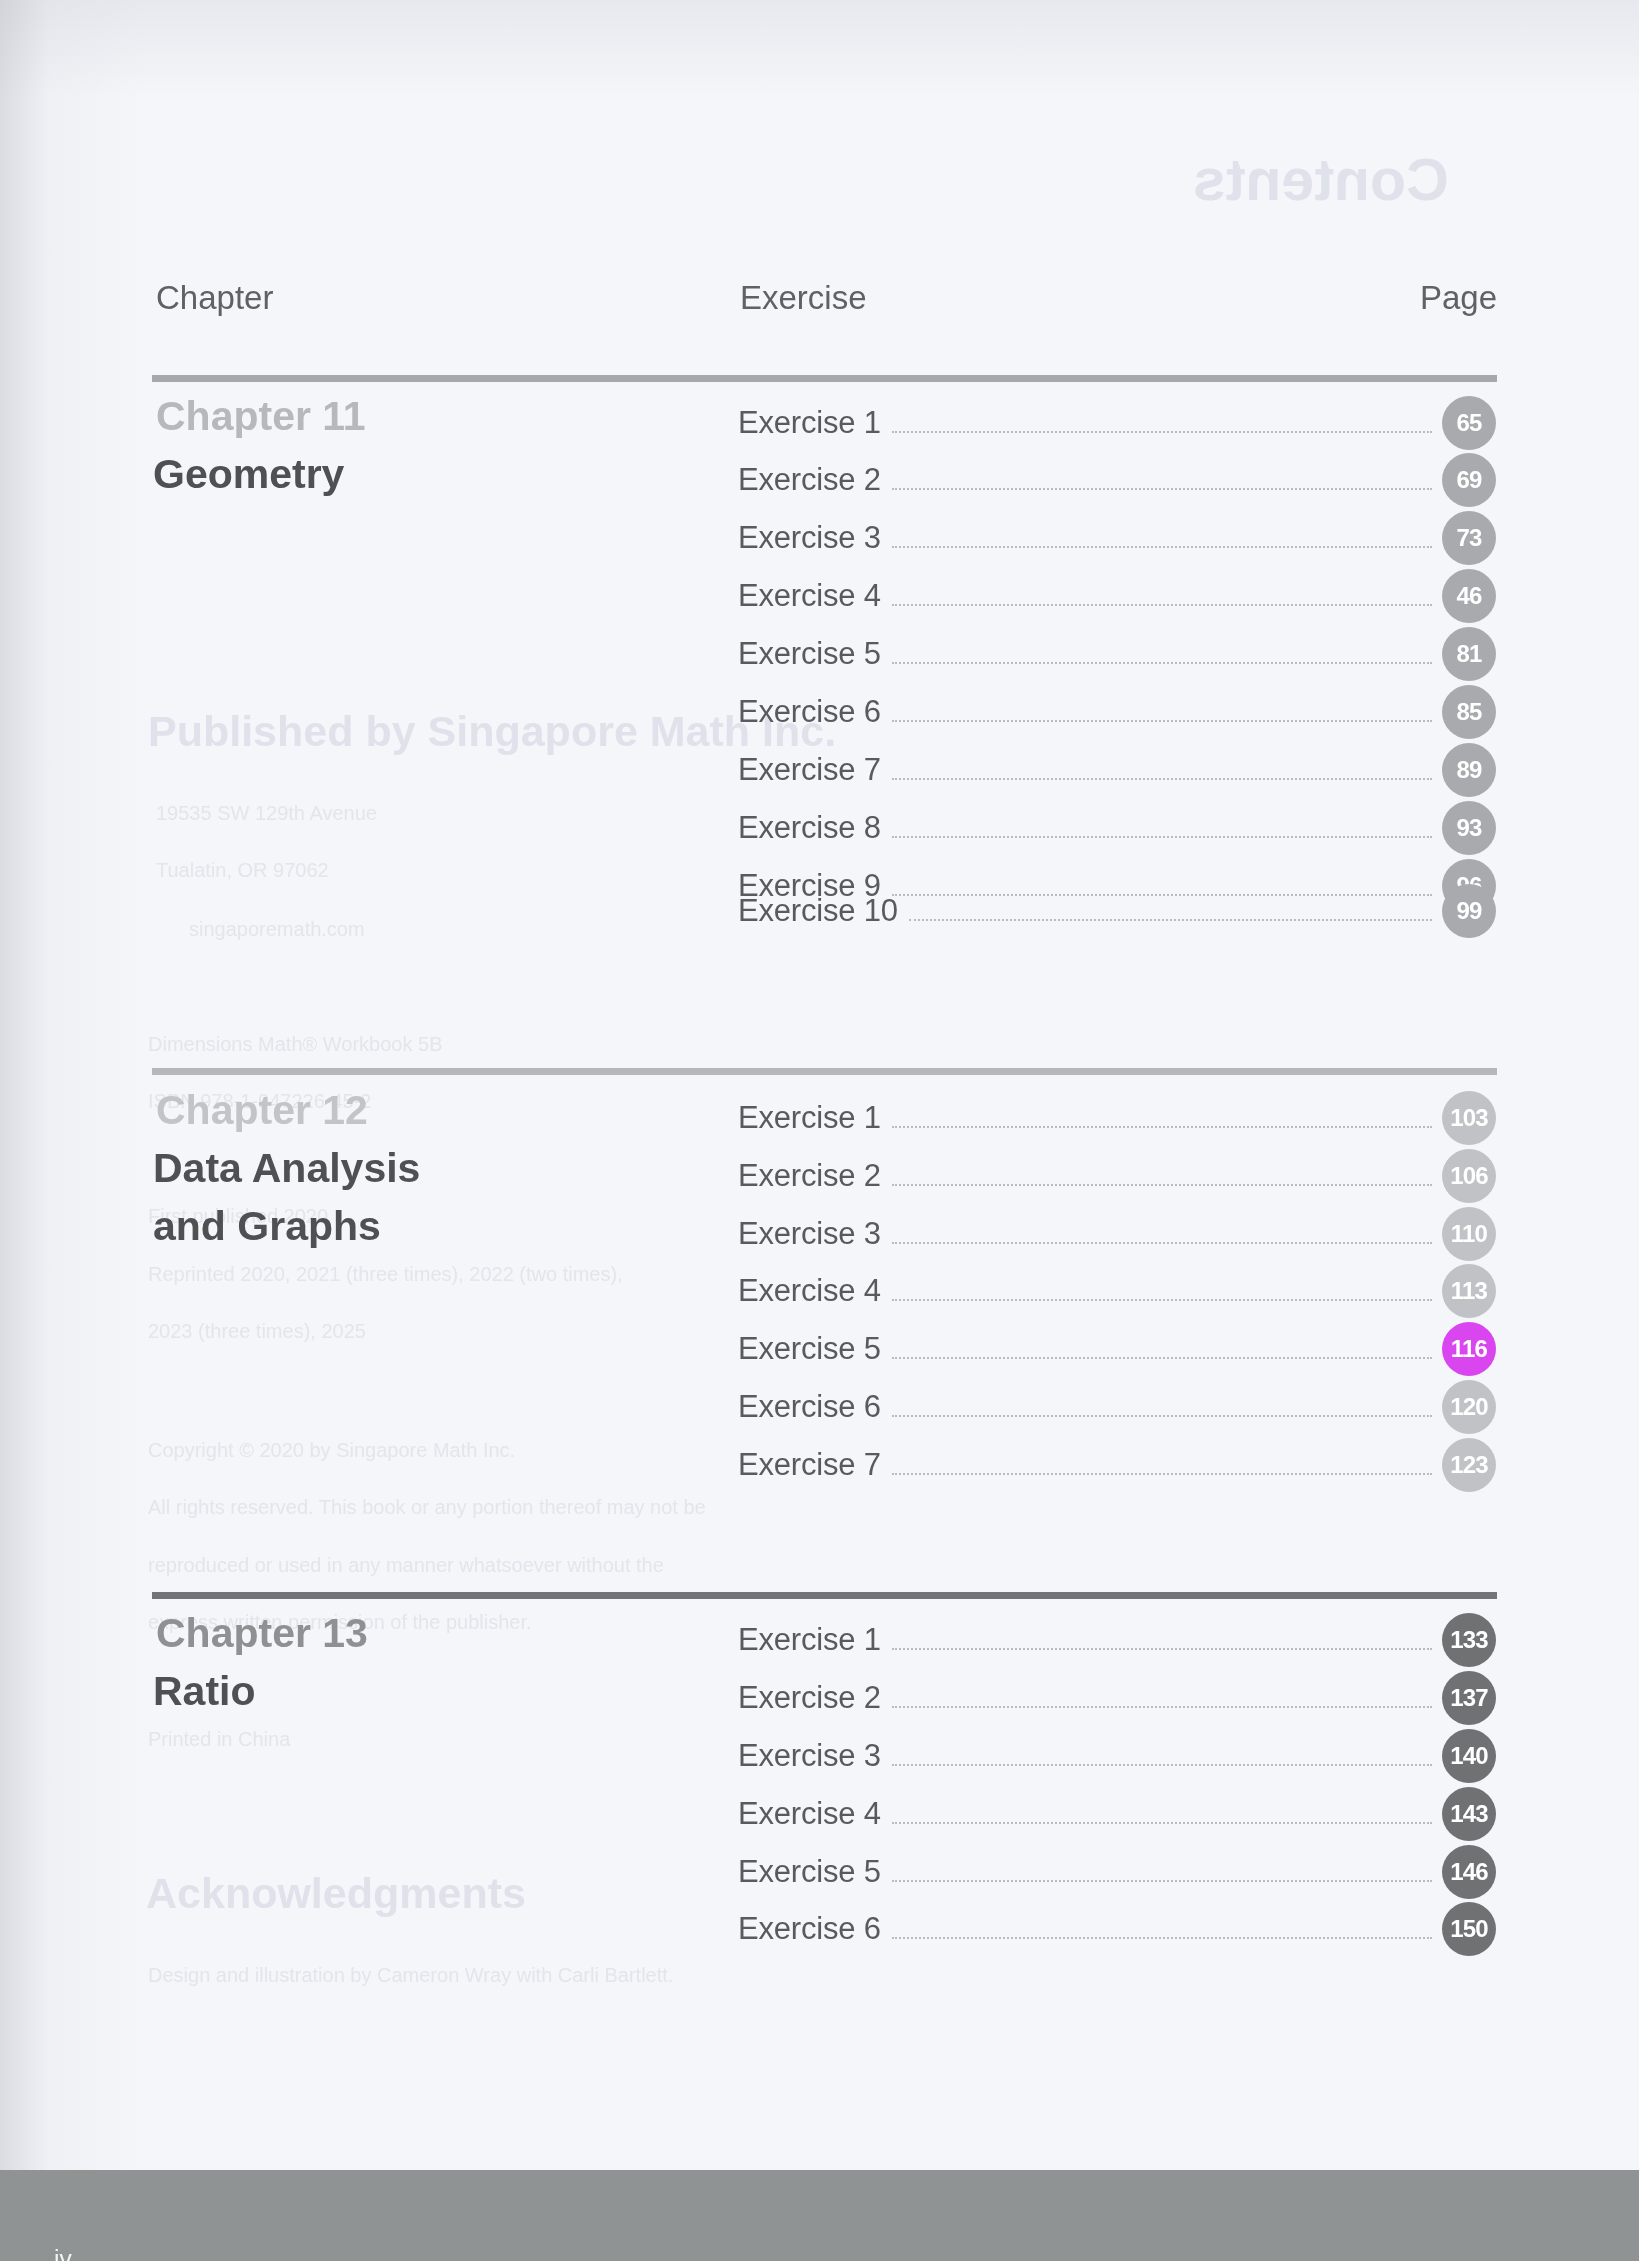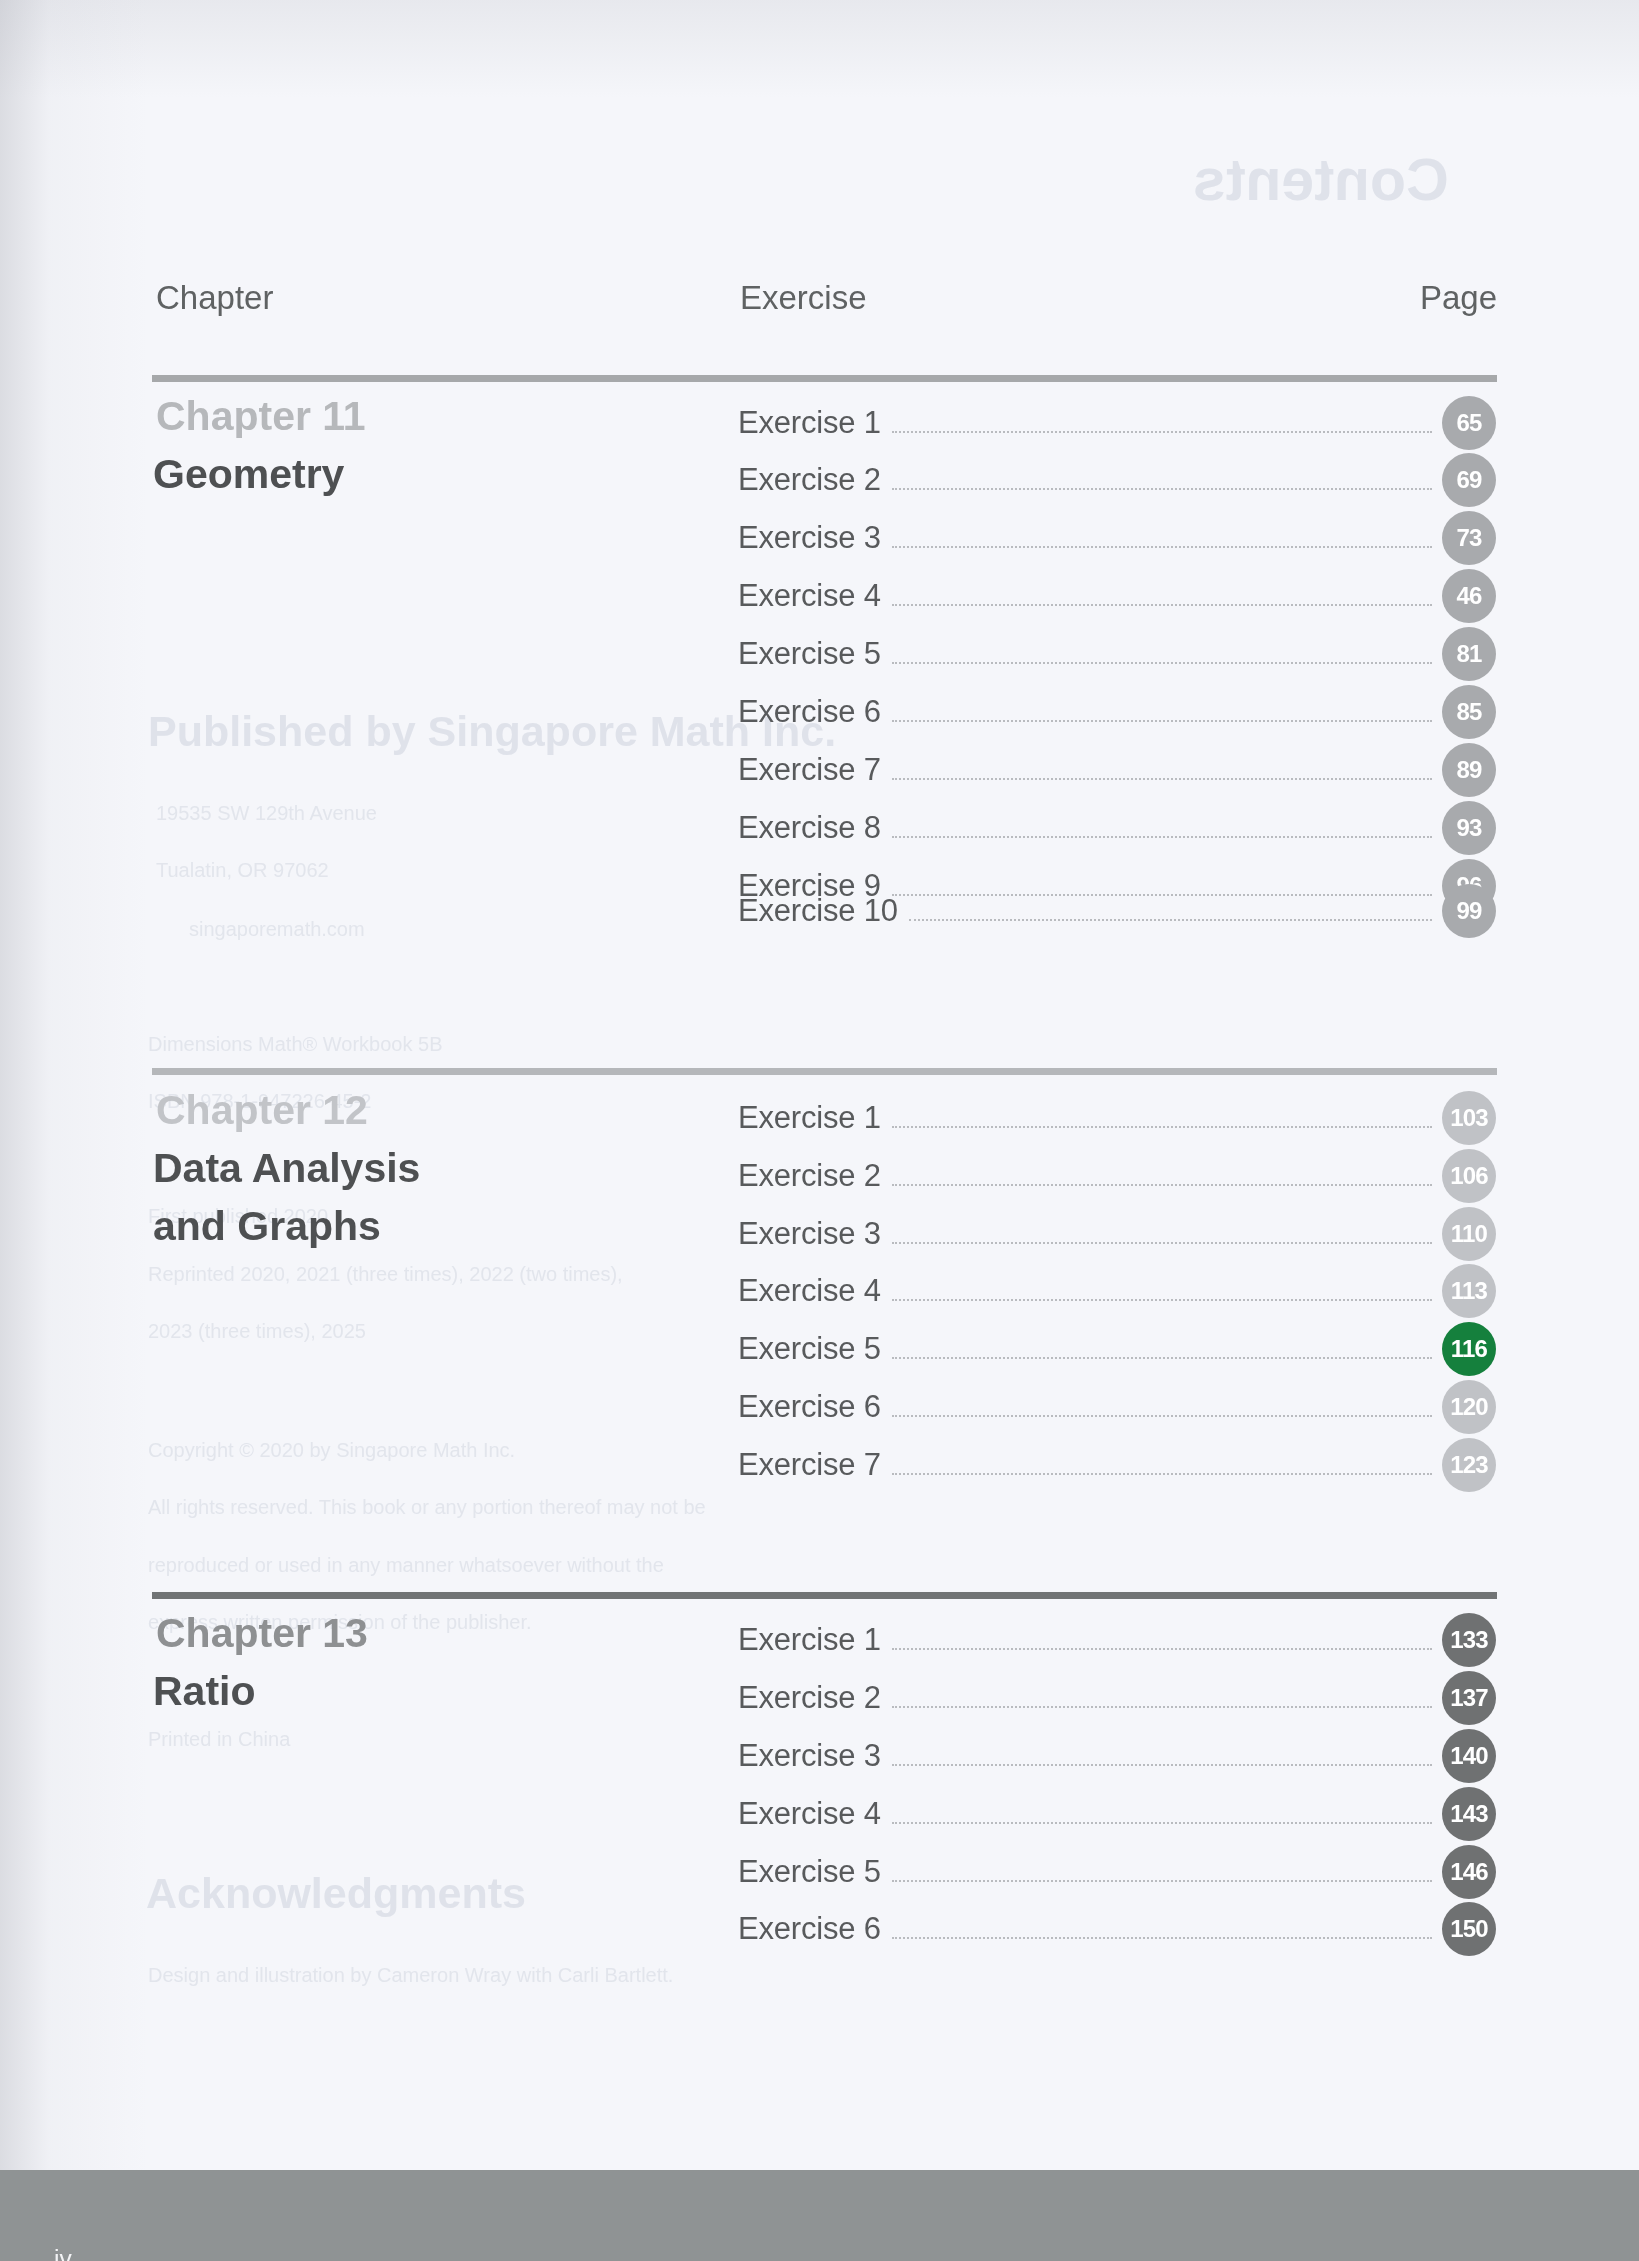--- a/index.html
+++ b/index.html
@@ -160,21 +160,21 @@
         <span class="badge" style="background: rgb(192, 194, 198);">110</span>
       </div>
       <div class="ex-row" style="top: 1262px;">
         <span class="ex-label">Exercise 4</span>
         <span class="leader"></span>
         <span class="badge" style="background: rgb(192, 194, 198);">113</span>
       </div>
       <div class="ex-row" style="top: 1320px;">
         <span class="ex-label">Exercise 5</span>
         <span class="leader"></span>
-        <span class="badge" style="background: #15803d;">116</span>
+        <span class="badge" style="background: #d946ef;">116</span>
       </div>
       <div class="ex-row" style="top: 1378px;">
         <span class="ex-label">Exercise 6</span>
         <span class="leader"></span>
         <span class="badge" style="background: rgb(192, 194, 198);">120</span>
       </div>
       <div class="ex-row" style="top: 1436px;">
         <span class="ex-label">Exercise 7</span>
         <span class="leader"></span>
         <span class="badge" style="background: rgb(192, 194, 198);">123</span>

